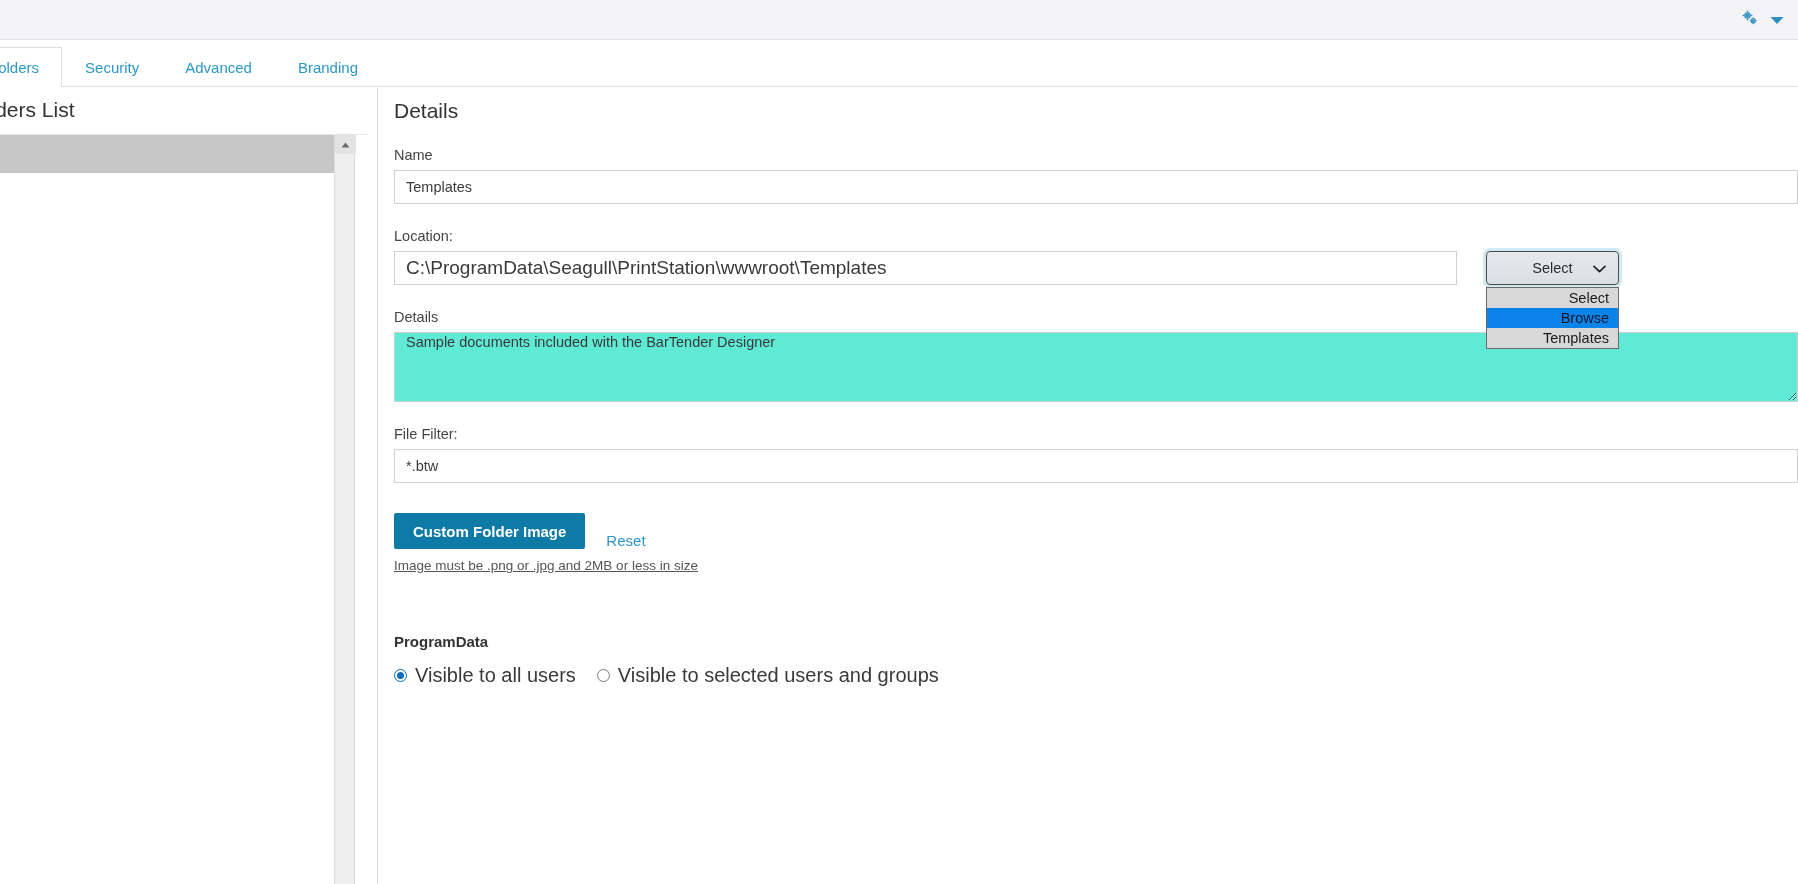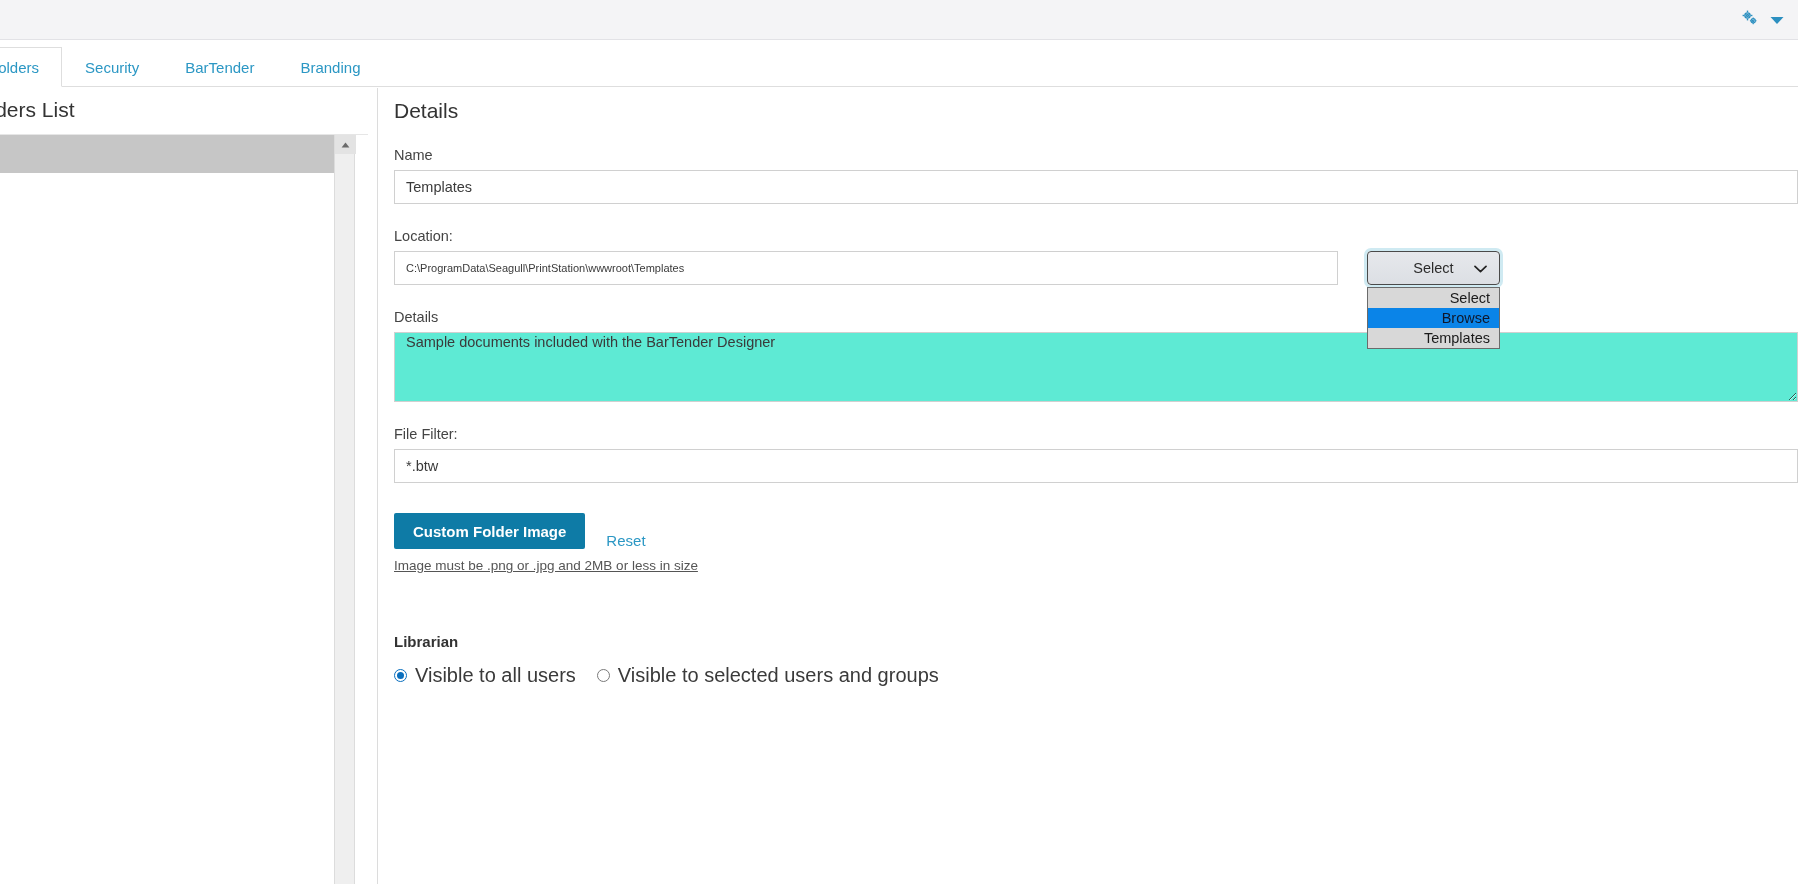--- a/index.html
+++ b/index.html
@@ -134,25 +134,25 @@
     font-size: 14.5px;
     color: #3a3a3a;
     padding: 0 11px;
     outline: none;
   }
   .loc-row {
     display: flex; align-items: flex-start;
     width: 1404px;
   }
   .loc-input {
-    width: 944px; height: 34px;
+    width: 1063px; height: 34px;
     border: 1px solid #d0d0d0;
     background: #ffffff;
     font-family: "Liberation Sans", sans-serif;
-    font-size: 11px;
+    font-size: 19px;
     color: #3a3a3a;
     padding: 0 11px;
     outline: none;
   }
 
   
   .select-wrap {
     position: relative;
     margin-left: 29px;
     width: 133px;
@@ -317,21 +317,21 @@
 
 <div class="tabstrip">
   <div class="tabs">
     <div class="tab active">
       <span>Folders</span>
     </div>
     <div class="tab">
       <span>Security</span>
     </div>
     <div class="tab">
-      <span>BarTender</span>
+      <span>Advanced</span>
     </div>
     <div class="tab">
       <span>Branding</span>
     </div>
   </div>
 </div>
 
 <div class="left-pane">
   <div class="left-title">Folders List</div>
   <div class="list-box">
@@ -380,21 +380,21 @@
 
     <label class="field-label">File Filter:</label>
     <input class="txt-input" type="text" value="*.btw" style="">
 
     <div class="btn-row">
       <button class="primary-btn">Custom Folder Image</button>
       <button class="link-btn">Reset</button>
     </div>
     <div class="helper-text">Image must be .png or .jpg and 2MB or less in size</div>
 
-    <div class="visibility-title">Librarian</div>
+    <div class="visibility-title">ProgramData</div>
     <div class="radio-row">
       <label class="radio-item">
         <span class="radio-dot on"></span>
         <span>Visible to all users</span>
       </label>
       <label class="radio-item">
         <span class="radio-dot"></span>
         <span>Visible to selected users and groups</span>
       </label>
     </div>

